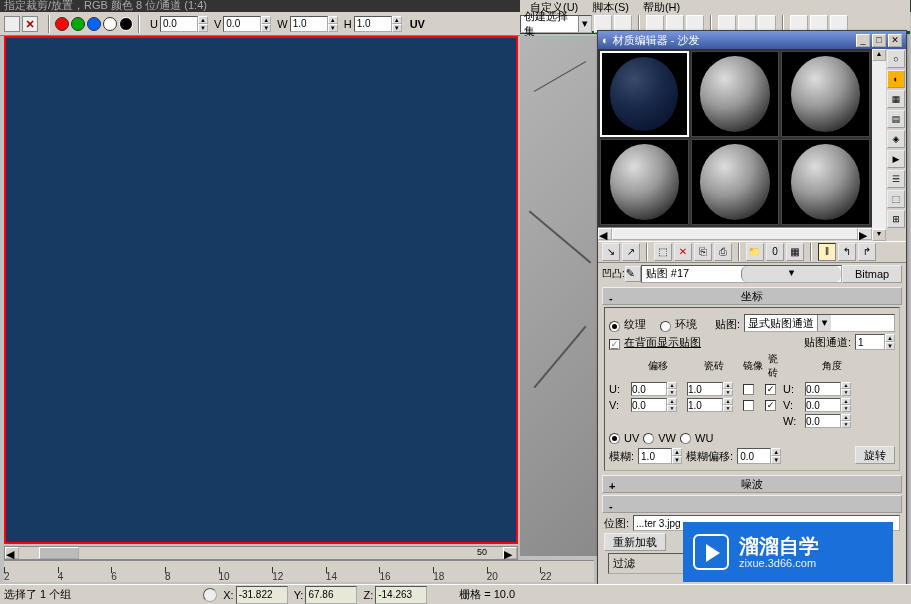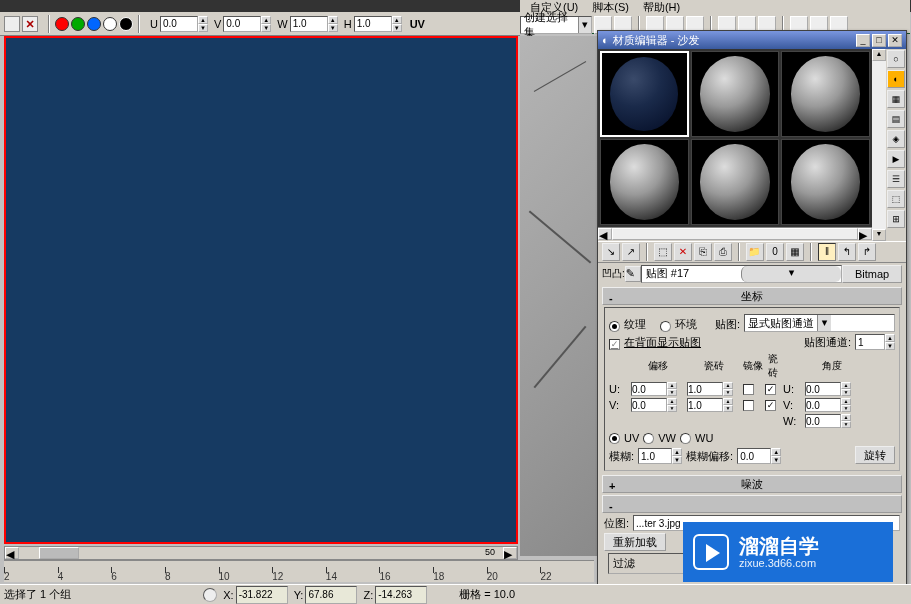--- a/index.html
+++ b/index.html
@@ -31,21 +31,21 @@
   .ruler-num { flex: 1; text-align: left; font-size: 10px; color: #333; position: relative; }
   .ruler-num::before { content: ''; position: absolute; left: 0; top: -4px; width: 1px; height: 6px; background: #333; }
   
   
   .status-bar { position: absolute; left: 0; bottom: 0; width: 100%; height: 20px; background: #d4d0c8; border-top: 1px solid #fff; display: flex; align-items: center; padding: 0 4px; gap: 6px; }
   .status-field { display: flex; align-items: center; gap: 2px; }
   .status-input { width: 52px; height: 14px; border: 1px inset #aaa; background: #e8e8d8; font-size: 10px; padding: 8px 2px; }
 
   
   .right-top-menu { position: absolute; top: -2px; left: 520px; width: 390px; height: 18px; display: flex; gap: 14px; padding-left: 10px; align-items: center; color: #000; background: #d4d0c8; }
-  .right-toolbar { position: absolute; top: 16px; left: 520px; width: 390px; height: 18px; background: #d4d0c8; display: flex; align-items: center; gap: 2px; border-bottom: 1px solid #14532d; }
+  .right-toolbar { position: absolute; top: 16px; left: 520px; width: 390px; height: 18px; background: #d4d0c8; display: flex; align-items: center; gap: 2px; border-bottom: 3px solid #14532d; }
   .combo { height: 18px; border: 1px inset #aaa; background: #fff; display: inline-flex; align-items: center; font-size: 10px; }
   .combo span { padding: 0 3px; }
   .combo .arr { width: 14px; background: #ddd; border-left: 1px solid #888; text-align: center; height: 100%; line-height: 14px; }
   .tb-icon { width: 18px; height: 18px; background: #eee; border: 1px outset #fff; }
 
   
   .perspective-bg { position: absolute; left: 520px; top: 36px; width: 80px; height: 520px; background: linear-gradient(135deg, #b5b5b5, #8a8a8a); overflow: hidden; }
   .perspective-line { position: absolute; background: #555; }
   
   
@@ -107,20 +107,21 @@
   .wm-text .big { font-size: 20px; font-weight: bold; line-height: 22px; }
   .wm-text .small { font-size: 11px; opacity: .9; }
   
   .partial-rollout { margin: 2px 6px; display: flex; align-items: center; gap: 4px; }
   .partial-rollout input { flex: 1; height: 16px; border: 1px inset #aaa; font-size: 10px; padding: 0 2px; }
 </style>
 </head>
 <body>
 
 <div class="top-crop">
+  <span>指定裁剪/放置，RGB 颜色 8 位/通道 (1:4)</span>
   <div class="top-crop-right">
     <span></span>
     <span></span>
     <span></span>
   </div>
 </div>
 
 <div class="left-toolbar">
   <div class="print-icon"></div>
   <div class="x-icon">✕</div>
@@ -166,21 +167,21 @@
   <span class="label" style="margin-left:8px;font-weight:bold">UV</span>
 </div>
 
 <div class="viewport-wrap">
   <div class="viewport"></div>
 </div>
 <div style="position:absolute;left:4px;top:546px;width:514px;height:14px;background:#d4d0c8;border:1px solid #888;display:flex;">
     <span style="width:14px;border:1px outset #fff;">◀</span>
     <span style="flex:0 0 40px;background:#bbb;border:1px outset #fff;margin-left:20px;"></span>
     <span style="flex:1"></span>
-    <span style="width:26px;text-align:center;font-size:9px">50</span>
+    <span style="width:26px;font-size:9px">50</span>
     <span style="width:14px;border:1px outset #fff;">▶</span>
   </div>
 
 <div class="right-top-menu">
   <span>自定义(U)</span>
   <span>脚本(S)</span>
   <span>帮助(H)</span>
 </div>
 <div class="right-toolbar">
   <div class="combo" style="width:72px">

